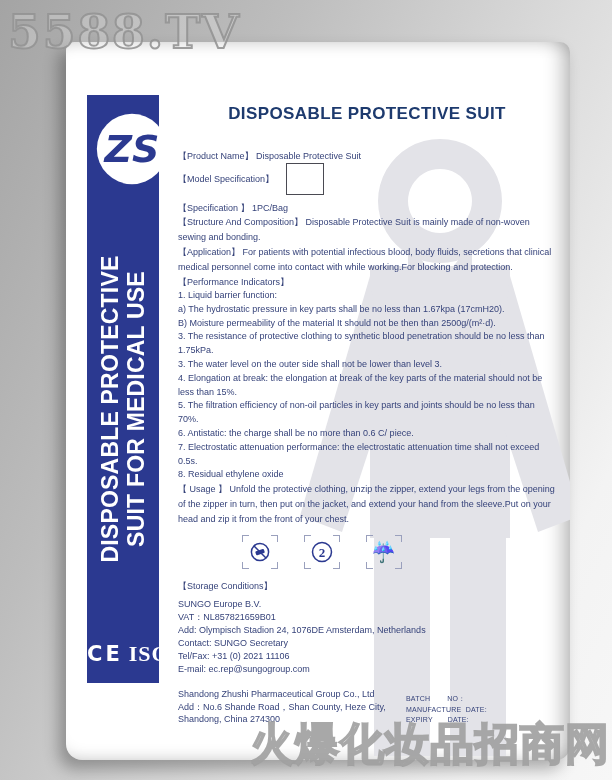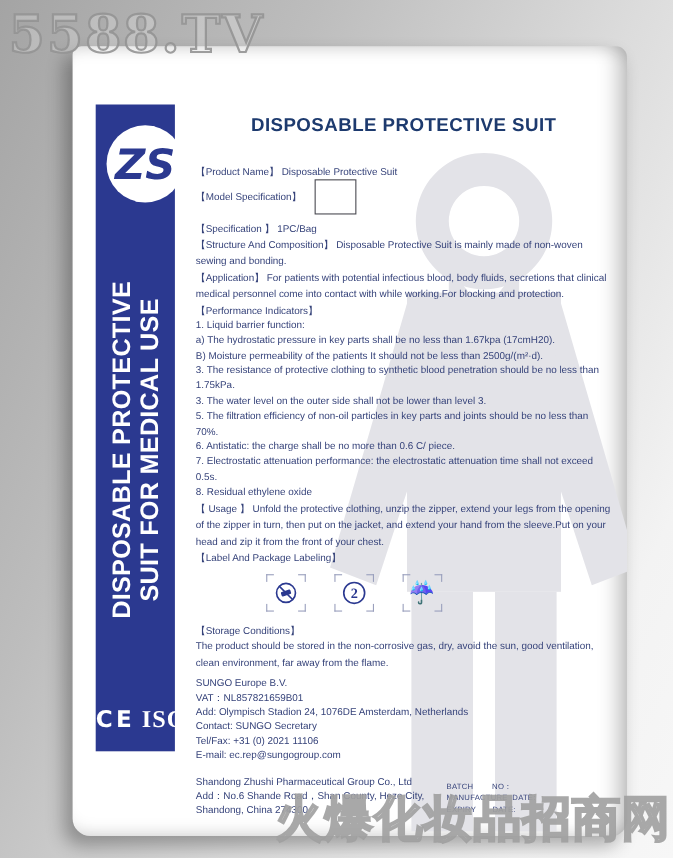--- a/index.html
+++ b/index.html
@@ -140,35 +140,35 @@
 
     <p class="para">
       <span>【Application】</span>
       <span>For patients with potential infectious blood, body fluids, secretions that clinical medical personnel come into contact with while working.For blocking and protection.</span>
     </p>
 
     <p class="lblhead">【Performance Indicators】</p>
     <div class="list">
       <p>1. Liquid barrier function:</p>
       <p>a) The hydrostatic pressure in key parts shall be no less than 1.67kpa (17cmH20).</p>
-      <p>B) Moisture permeability of the patients It should not be less than 2500g/(m²·d).</p>
+      <p>B) Moisture permeability of the material It should not be then than 2500g/(m²·d).</p>
       <p>3. The resistance of protective clothing to synthetic blood penetration should be no less than 1.75kPa.</p>
       <p>3. The water level on the outer side shall not be lower than level 3.</p>
+      <p>4. Elongation at break: the elongation at break of the key parts of the material should not be less than 15%.</p>
       <p>5. The filtration efficiency of non-oil particles in key parts and joints should be no less than 70%.</p>
       <p>6. Antistatic: the charge shall be no more than 0.6 C/ piece.</p>
       <p>7. Electrostatic attenuation performance: the electrostatic attenuation time shall not exceed 0.5s.</p>
       <p>8. Residual ethylene oxide</p>
     </div>
 
     <p class="para">
       <span>【 Usage 】</span>
       <span>Unfold the protective clothing, unzip the zipper, extend your legs from the opening of the zipper in turn, then put on the jacket, and extend your hand from the sleeve.Put on your head and zip it from the front of your chest.</span>
     </p>
 
-    <p class="lblhead">【Label And Package Labeling】</p>
 
     <div class="iconsrow">
       <div class="icframe">
         <i class="tl"></i>
           <i class="tr"></i>
           <i class="bl"></i>
           <i class="br"></i>
         <svg width="22" height="22" viewBox="0 0 22 22" xmlns="http://www.w3.org/2000/svg">
           <circle cx="11" cy="11" r="8.6" fill="none" stroke="#2b3990" stroke-width="1.5"></circle>
           <rect x="6.5" y="9" width="9" height="4.2" rx="1" transform="rotate(-18 11 11)" fill="#2b3990"></rect>
@@ -188,21 +188,20 @@
       <div class="icframe">
         <i class="tl"></i>
           <i class="tr"></i>
           <i class="bl"></i>
           <i class="br"></i>
         <span class="umbrella">☔</span>
       </div>
     </div>
 
     <p class="lblhead">【Storage Conditions】</p>
-    <p class="para">The product should be stored in the non-corrosive gas, dry, avoid the sun, good ventilation, clean environment, far away from the flame.</p>
 
     <div class="eublock">
       <p>SUNGO Europe B.V.</p>
       <p>VAT：NL857821659B01</p>
       <p>Add: Olympisch Stadion 24, 1076DE Amsterdam, Netherlands</p>
       <p>Contact: SUNGO Secretary</p>
       <p>Tel/Fax: +31  (0)  2021 11106</p>
       <p>E-mail: ec.rep@sungogroup.com</p>
     </div>
 

